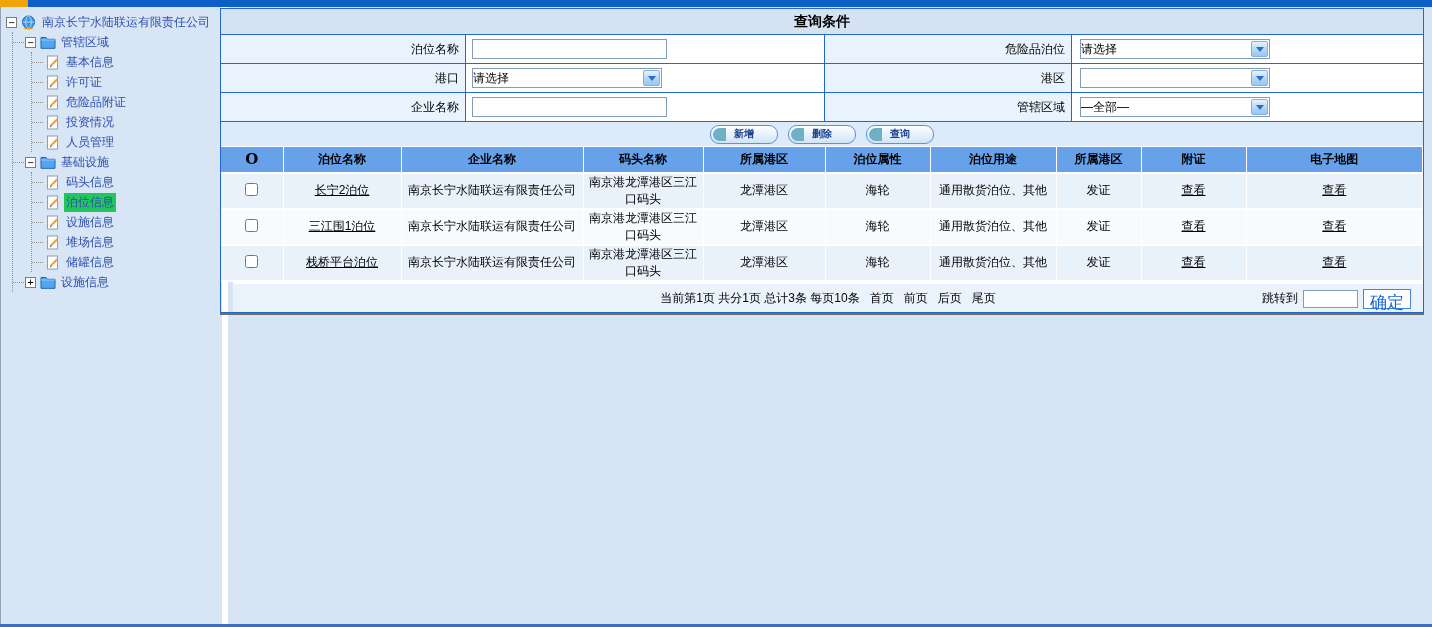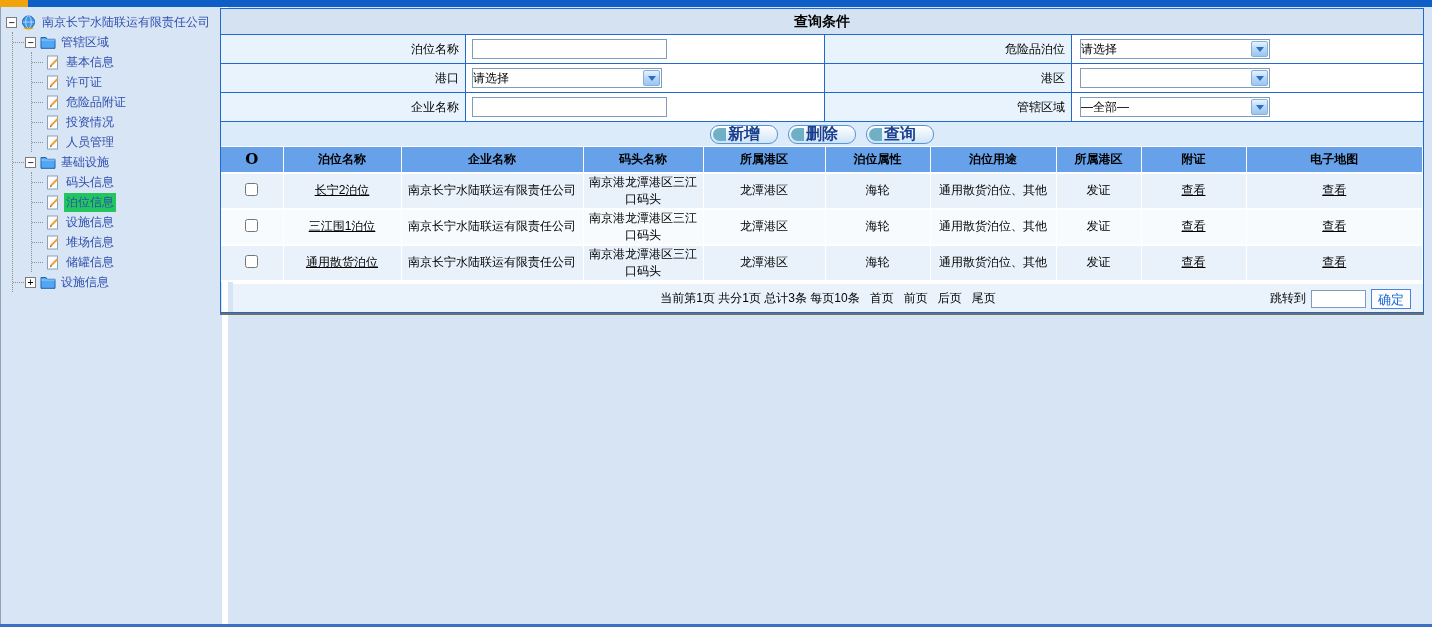--- a/index.html
+++ b/index.html
@@ -53,21 +53,21 @@
   .xp-arrow {
     position:absolute; right:1px; top:1px; width:17px; height:16px;
     background:linear-gradient(#e7f3fe,#b6d8f7 50%,#9bc6ef); border:1px solid #86aede; border-radius:2px;
     display:flex; align-items:center; justify-content:center;
   }
   .xp-arrow::after { content:""; border-left:4px solid transparent; border-right:4px solid transparent; border-top:5px solid #2c6fbe; }
 
   .btn-row { display:flex; justify-content:center; align-items:center; gap:10px; height:25px; background:#dcebf9; border-top:1px solid #2268cd; }
   .cmd-btn {
     position:relative; width:68px; height:19px; border:1px solid #5a93d8; border-radius:9px;
-    background:linear-gradient(#ffffff,#cfe4f7); color:#1a3f8f; font-weight:bold; font-size:16px;
+    background:linear-gradient(#ffffff,#cfe4f7); color:#1a3f8f; font-weight:bold; font-size:10px;
     display:flex; align-items:center; justify-content:center; cursor:pointer; overflow:hidden;
     font-family:inherit;
   }
   .cmd-btn .tealcap { position:absolute; left:2px; top:2px; bottom:2px; width:13px; background:#6fb0c4; border-radius:7px 0 0 7px; }
 
   
   table.grid { width:100%; border-collapse:collapse; table-layout:fixed; border-top:1px solid #fff; }
   .grid th {
     background:#66a1e9; height:26px; font-weight:bold; font-size:12px; text-align:center;
     border-right:1px solid #fff; border-bottom:2px solid #fff; padding:0;
@@ -81,21 +81,21 @@
   .grid a.lnk { color:#000; text-decoration:underline; cursor:pointer; }
   .grid input[type="checkbox"] { width:13px; height:13px; margin:0; }
   .sel-all { font-weight:bold; font-size:15px; font-family:"DejaVu Serif",serif; }
 
   
   .pager { position:relative; height:30px; background:#eaf3fc; border-top:2px solid #fff;margin-left:12px; }
   .pager-center { position:absolute; left:0; right:0; top:0; height:30px; display:flex; align-items:center; justify-content:center; gap:10px; }
   .pager-link { cursor:pointer; }
   .pager-right { position:absolute; right:12px; top:0; height:30px; display:flex; align-items:center; gap:5px; }
   .jump-input { width:55px; height:18px; border:1px solid #7f9db9; background:#fff; font-size:12px; padding:1px 2px; font-family:inherit; }
-  .ok-btn { height:20px; border:1px solid #4a84d8; background:#fdfdfd; color:#1565d8; font-size:13px; padding:1px 6px; cursor:pointer; font-family:inherit; }
+  .ok-btn { height:20px; border:1px solid #4a84d8; background:#fdfdfd; color:#1565d8; font-size:17px; padding:1px 6px; cursor:pointer; font-family:inherit; }
   .end-line { height:2px; background:#6f6f65; }
 </style>
 </head>
 <body>
 
 <div class="top-bar">
   <div class="orange"></div>
 </div>
 
 <div class="gap"></div>
@@ -394,21 +394,21 @@
             <td>南京港龙潭港区三江口码头</td>
             <td>龙潭港区</td>
             <td>海轮</td>
             <td>通用散货泊位、其他</td>
             <td>发证</td>
             <td><a class="lnk">查看</a></td>
             <td><a class="lnk">查看</a></td>
           </tr>
           <tr class="odd">
             <td><input type="checkbox" style=""></td>
-            <td><a class="lnk">通用散货泊位</a></td>
+            <td><a class="lnk">栈桥平台泊位</a></td>
             <td>南京长宁水陆联运有限责任公司</td>
             <td>南京港龙潭港区三江口码头</td>
             <td>龙潭港区</td>
             <td>海轮</td>
             <td>通用散货泊位、其他</td>
             <td>发证</td>
             <td><a class="lnk">查看</a></td>
             <td><a class="lnk">查看</a></td>
           </tr>
         </tbody>

